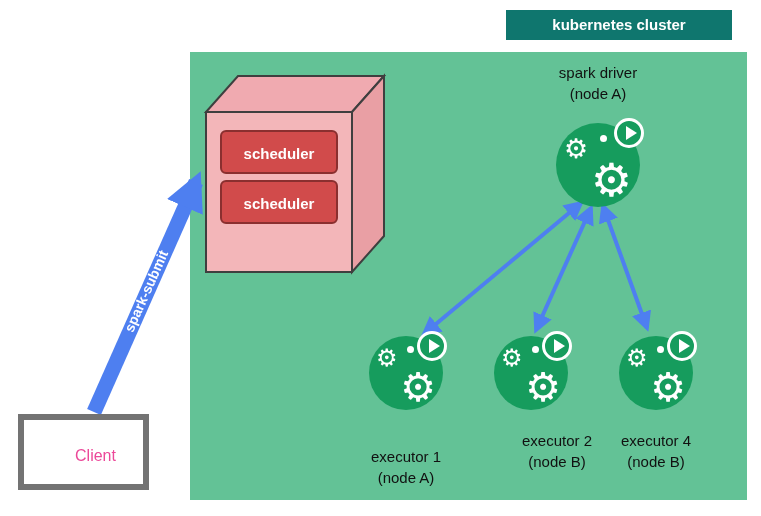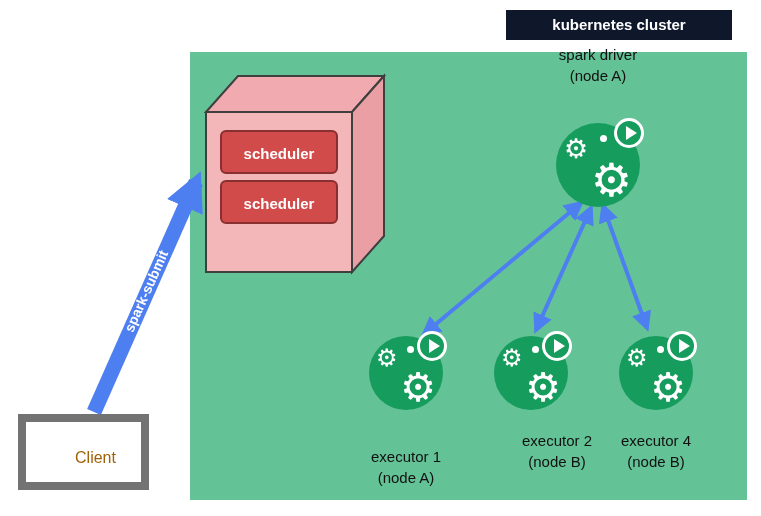--- a/index.html
+++ b/index.html
@@ -4,37 +4,37 @@
 <style>
   html,body { margin:0; padding:0; background:#ffffff; font-family:"Liberation Sans", sans-serif; }
   .canvas { position:relative; width:761px; height:516px; background:#ffffff; overflow:hidden; }
 
   .cluster-bg {
     position:absolute; left:190px; top:52px; width:557px; height:448px;
     background:#63c296;
   }
   .cluster-label {
     position:absolute; left:506px; top:10px; width:226px; height:30px;
-    background:#0f172a; color:#ffffff; font-weight:bold; font-size:15px;
+    background:#0f766e; color:#ffffff; font-weight:bold; font-size:15px;
     text-align:center; line-height:30px;
   }
 
   .overlay { position:absolute; left:0; top:0; }
 
   .panel {
     position:absolute; width:118px; height:44px;
     background:#d14b4b; border:2px solid #8a2f2f; border-radius:6px;
     color:#ffffff; font-weight:bold; font-size:15px;
     text-align:center; line-height:44px; box-sizing:border-box;
   }
   .apiserver { left:220px; top:130px; }
   .scheduler { left:220px; top:180px; }
 
   .node-label { position:absolute; text-align:center; font-size:15px; color:#111; line-height:21px; }
-  .driver-label { left:538px; top:44px; width:120px; }
+  .driver-label { left:538px; top:62px; width:120px; }
   .exec-label-1 { left:346px; top:446px; width:120px; }
   .exec-label-2 { left:497px; top:430px; width:120px; }
   .exec-label-3 { left:596px; top:430px; width:120px; }
 
   .spark-icon {
     position:absolute; background:#169c5d; border-radius:50%;
   }
   .icon-driver { left:556px; top:123px; width:84px; height:84px; }
   .icon-exec { width:74px; height:74px; }
   .icon-e1 { left:369px; top:336px; }
@@ -60,22 +60,22 @@
   }
 
   .spark-submit-label {
     position:absolute; left:88px; top:283px; width:116px;
     color:#ffffff; font-weight:bold; font-size:14px; text-align:center;
     transform:rotate(-66deg);
   }
 
   .client-box {
     position:absolute; left:18px; top:414px; width:131px; height:76px;
-    background:#ffffff; border:8px solid #737373; box-sizing:border-box;
-    font-size:16px; color:#a16207; text-align:center; line-height:72px;padding-left:24px;
+    background:#ffffff; border:6px solid #737373; box-sizing:border-box;
+    font-size:16px; color:#ec4899; text-align:center; line-height:72px;padding-left:24px;
   }
 </style>
 </head>
 <body>
 
 <div class="canvas">
 
   <div class="cluster-bg"></div>
 
   <div class="cluster-label">kubernetes cluster</div>

